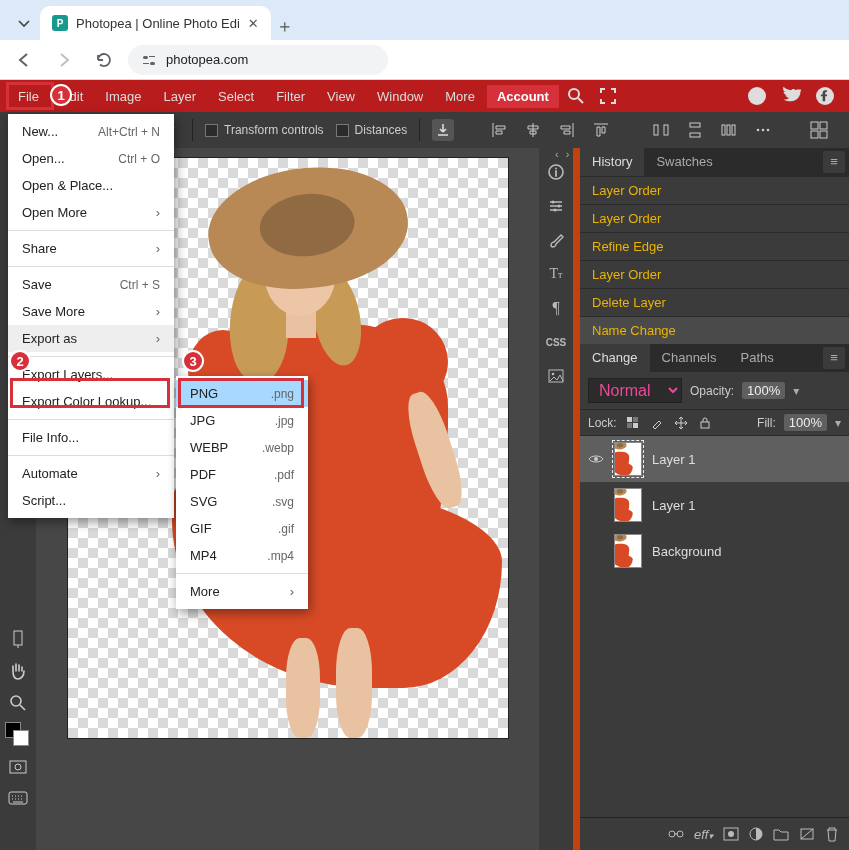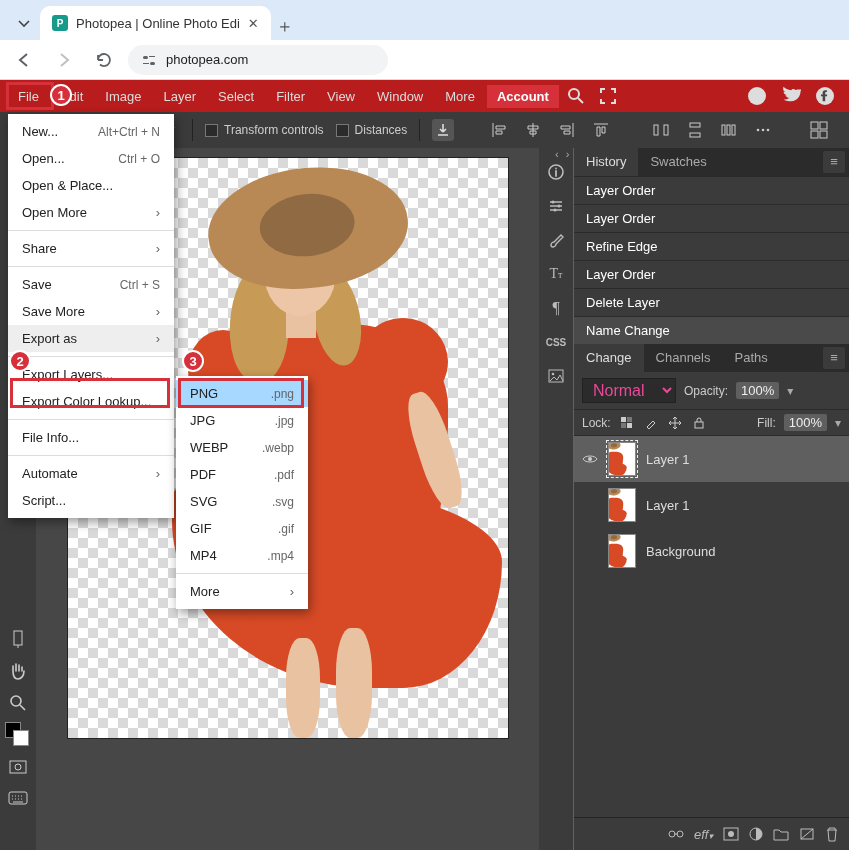--- a/index.html
+++ b/index.html
@@ -47,27 +47,27 @@
   .sleeveL{position:absolute;top:172px;left:20px;width:70px;height:80px;background:#d84a26;border-radius:50%;}
   .sleeveR{position:absolute;top:160px;left:190px;width:90px;height:88px;background:#d84a26;border-radius:50%;}
   .armR{position:absolute;top:232px;left:250px;width:34px;height:120px;background:#e9c2a2;border-radius:40%;transform:rotate(-18deg);}
   .legR{position:absolute;top:470px;left:168px;width:36px;height:110px;background:#e9c2a2;border-radius:40%;}
   .legL{position:absolute;top:480px;left:118px;width:34px;height:100px;background:#e9c2a2;border-radius:40%;}
   .skirt{position:absolute;top:320px;left:4px;width:330px;height:210px;background:#d84a26;border-radius:10% 80% 30% 60% / 10% 40% 60% 80%;}
   
   .right-col{width:310px;display:flex;background:#3b3b3b;}
   .right-iconstrip{width:34px;background:#3b3b3b;display:flex;flex-direction:column;align-items:center;gap:6px;padding-top:10px;color:#bbb;}
   .right-iconstrip .ibtn{width:28px;height:28px;display:flex;align-items:center;justify-content:center;}
-  .panels{flex:1;display:flex;flex-direction:column;border-left:1px solid #c2410c;}
+  .panels{flex:1;display:flex;flex-direction:column;border-left:7px solid #c2410c;}
   .panel-tabs{display:flex;align-items:center;background:#2b2b2b;height:28px;}
   .panel-tab{padding:0 12px;line-height:28px;color:#aaa;}
   .panel-tab.active{background:#3b3b3b;color:#ddd;}
   .panel-tabs .hamb{margin-left:auto;width:22px;text-align:center;color:#aaa;background:#3b3b3b;height:22px;line-height:22px;margin-right:4px;border-radius:2px;}
   .history{background:#3b3b3b;}
-  .history-item{padding:6px 12px;color:#ffffff;border-top:1px solid #2b2b2b;}
+  .history-item{padding:6px 12px;color:#eab308;border-top:1px solid #2b2b2b;}
   .layers-controls{display:flex;align-items:center;gap:8px;padding:6px 8px;color:#ccc;font-size:12px;}
   .layers-controls select{background:#2b2b2b;border:1px solid #222;color:#ec4899;padding:2px 14px 2px 6px;font-size:16px;}
   .valbox{background:#5f5f5f;color:#eee;padding:1px 5px;border-radius:2px;font-size:13px;}
   .lock-row{display:flex;align-items:center;gap:8px;padding:4px 8px;border-top:1px solid #2b2b2b;color:#ccc;font-size:12px;}
   .lock-row .lic{width:16px;height:16px;display:flex;align-items:center;justify-content:center;}
   .layer-list{border-top:1px solid #2b2b2b;}
   .layer-row{display:flex;align-items:center;gap:10px;padding:6px 8px;color:#ddd;}
   .layer-row.sel{background:#5f5f5f;}
   .layer-eye{width:16px;text-align:center;color:#bbb;}
   .layer-thumb{width:28px;height:34px;background:#fff;border:1px solid #888;position:relative;overflow:hidden;}

